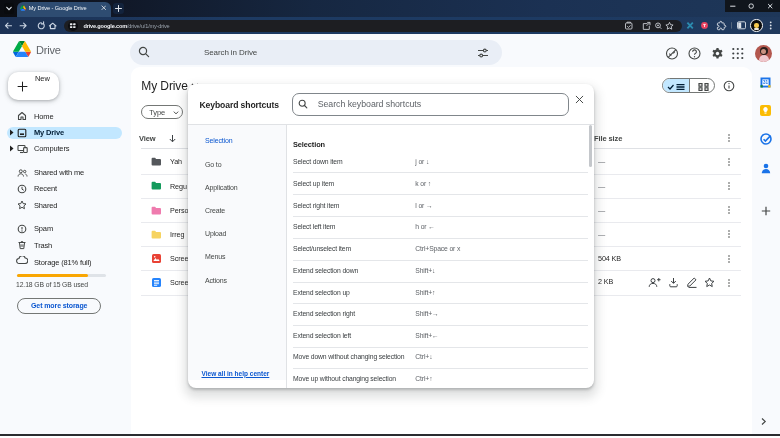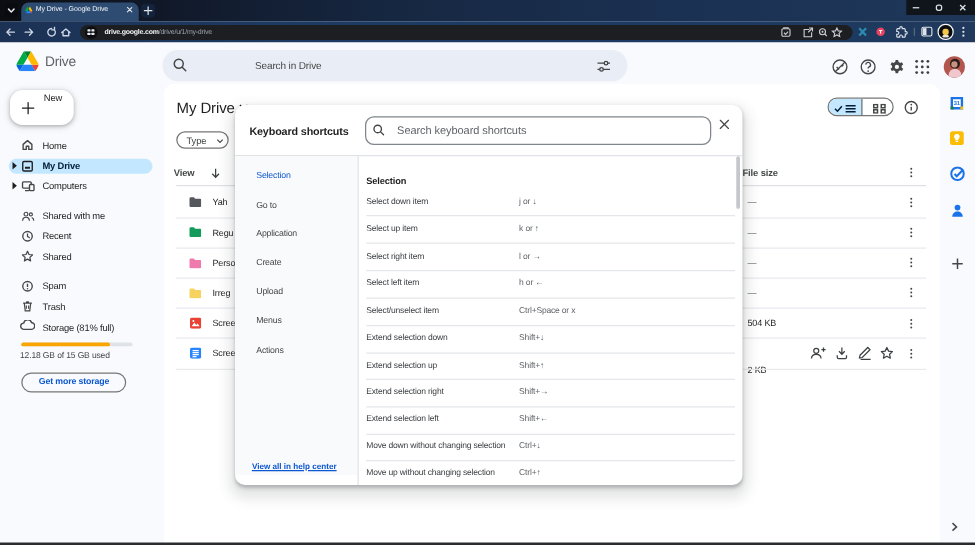--- a/index.html
+++ b/index.html
@@ -318,21 +318,21 @@
       <div class="abs" style="left:39px;top:138.9px;font-size:7.2px;letter-spacing:-0.1px;color:#1f1f1f;">Perso</div>
       <div class="abs" style="left:39px;top:163.1px;font-size:7.2px;letter-spacing:-0.1px;color:#1f1f1f;">Irreg</div>
       <div class="abs" style="left:39px;top:187.4px;font-size:7.2px;letter-spacing:-0.1px;color:#1f1f1f;">Scree</div>
       <div class="abs" style="left:39px;top:211.2px;font-size:7.2px;letter-spacing:-0.1px;color:#1f1f1f;">Scree</div>
 
       <div class="abs" style="left:467px;top:90.3px;font-size:7.2px;letter-spacing:-0.1px;color:#5f6368;">—</div>
       <div class="abs" style="left:467px;top:114.6px;font-size:7.2px;letter-spacing:-0.1px;color:#5f6368;">—</div>
       <div class="abs" style="left:467px;top:138.9px;font-size:7.2px;letter-spacing:-0.1px;color:#5f6368;">—</div>
       <div class="abs" style="left:467px;top:163.1px;font-size:7.2px;letter-spacing:-0.1px;color:#5f6368;">—</div>
       <div class="abs" style="left:467px;top:187.4px;font-size:7.2px;letter-spacing:-0.1px;color:#1f1f1f;">504 KB</div>
-      <div class="abs" style="left:467px;top:224px;font-size:7.2px;letter-spacing:-0.1px;color:#1f1f1f;">2 KB</div>
+      <div class="abs" style="left:467px;top:210px;font-size:7.2px;letter-spacing:-0.1px;color:#1f1f1f;">2 KB</div>
 
       <svg class="abs" style="left:593px;top:89.5px;" width="10" height="10" viewBox="0 0 10 10">
           <g fill="#444746">
             <circle cx="5" cy="2" r="0.8"></circle>
             <circle cx="5" cy="5" r="0.8"></circle>
             <circle cx="5" cy="8" r="0.8"></circle>
           </g>
         </svg>
       <svg class="abs" style="left:593px;top:113.8px;" width="10" height="10" viewBox="0 0 10 10">
           <g fill="#444746">

